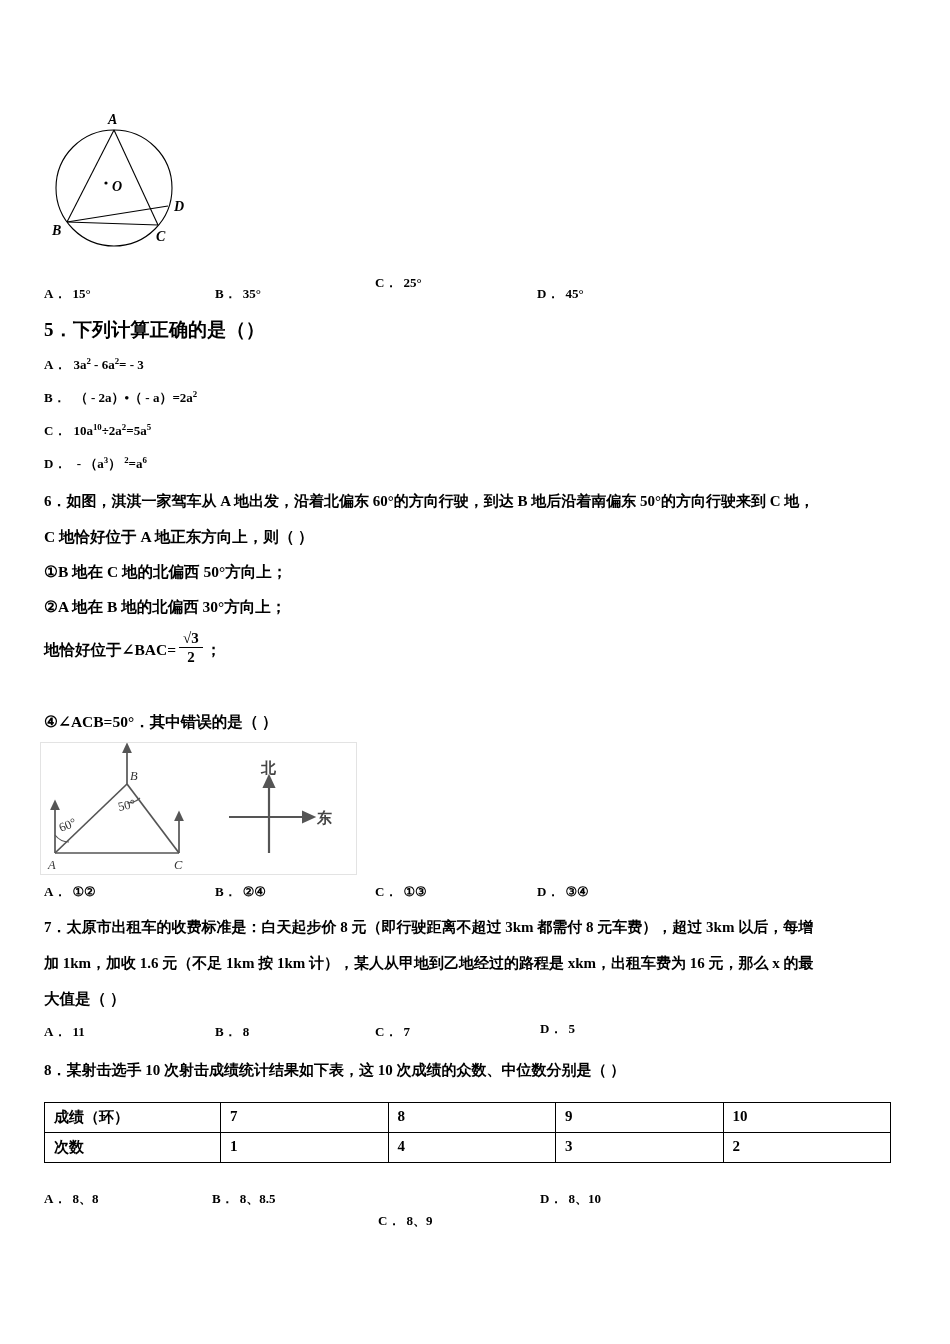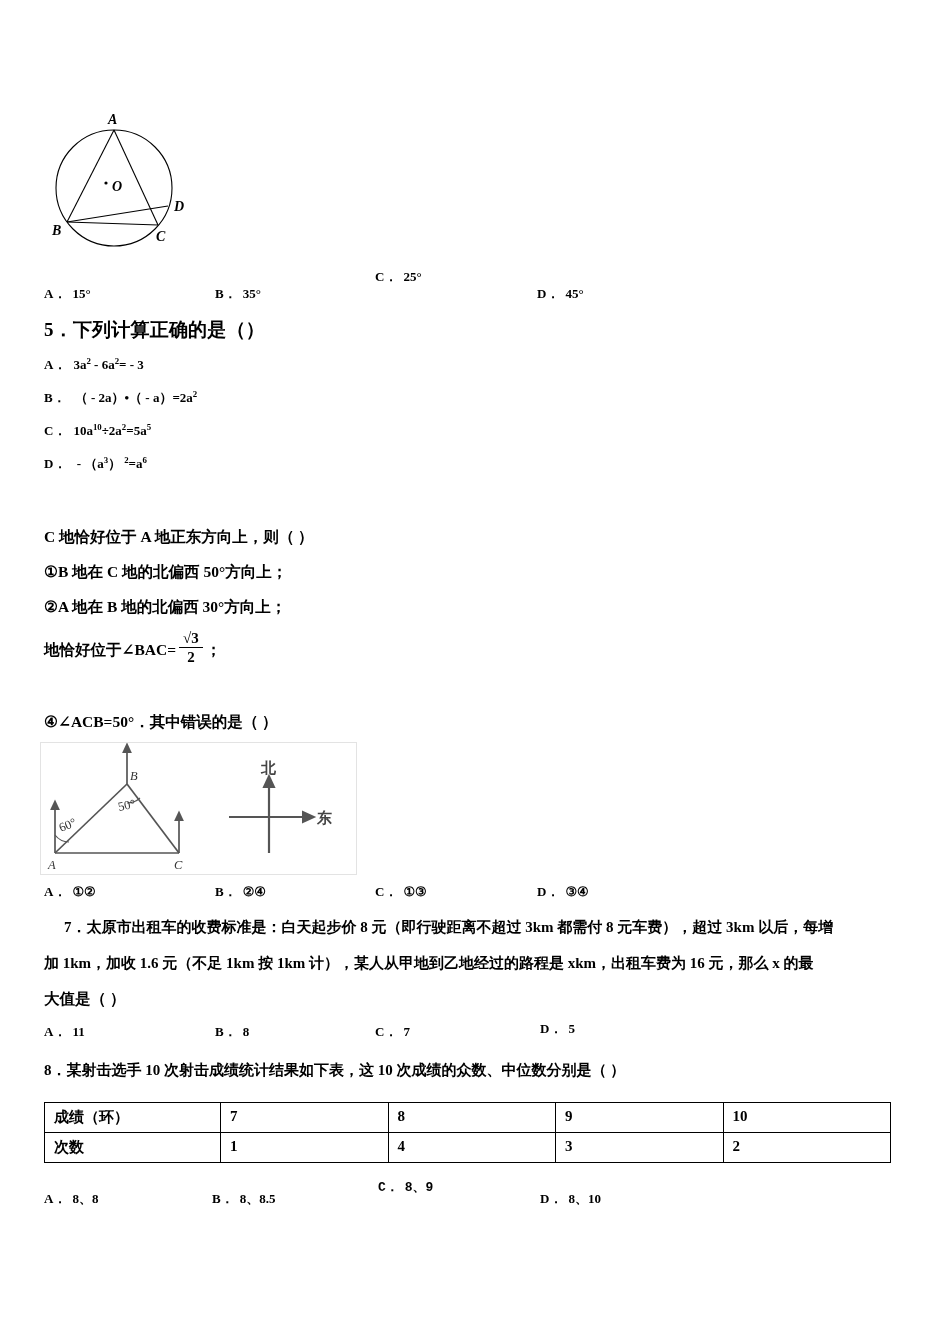--- a/index.html
+++ b/index.html
@@ -141,21 +141,21 @@
       <text x="68" y="86" font-family="Liberation Serif, serif" font-size="14" font-style="italic" font-weight="bold" fill="#000">O</text>
     </svg>
   </div>
 
   <div class="opt" style="left:44px;  top:285px;">
     <span>A．</span><span style="display:inline-block;width:6px;"></span><span>15°</span>
   </div>
   <div class="opt" style="left:215px; top:285px;">
     <span>B．</span><span style="display:inline-block;width:6px;"></span><span>35°</span>
   </div>
-  <div class="opt" style="left:375px; top:268px;text-align:right;">
+  <div class="opt" style="left:375px; top:274px;text-align:right;">
     <span>C．</span><span style="display:inline-block;width:6px;"></span><span>25°</span>
   </div>
   <div class="opt" style="left:537px; top:285px;">
     <span>D．</span><span style="display:inline-block;width:6px;"></span><span>45°</span>
   </div>
 
   <div class="qtext" style="left:44px; top:320px;">5．下列计算正确的是（）</div>
 
   <div class="opt" style="left:44px; top:356px;">
     <span>A．</span><span style="display:inline-block;width:7px;"></span><span><span>3a</span><sup>2</sup><span> - 6a</span><sup>2</sup><span>= - 3</span></span>
@@ -166,20 +166,21 @@
   </div>
 
   <div class="opt" style="left:44px; top:422px;">
     <span>C．</span><span style="display:inline-block;width:7px;"></span><span><span>10a</span><sup>10</sup><span>÷2a</span><sup>2</sup><span>=5a</span><sup>5</sup></span>
   </div>
 
   <div class="opt" style="left:44px; top:455px;">
     <span>D．</span><span style="display:inline-block;width:7px;"></span><span><span> - （a</span><sup>3</sup><span>）</span><span style="display:inline-block;width:3px;"></span><sup>2</sup><span>=a</span><sup>6</sup></span>
   </div>
 
+  <div class="body-line" style="left:44px; top:491px; font-size:15px;">6．如图，淇淇一家驾车从 A 地出发，沿着北偏东 60°的方向行驶，到达 B 地后沿着南偏东 50°的方向行驶来到 C 地，</div>
   <div class="body-line" style="left:44px; top:527px;">C 地恰好位于 A 地正东方向上，则（      ）</div>
   <div class="body-line" style="left:44px; top:562px;text-align:center;">①B 地在 C 地的北偏西 50°方向上；</div>
   <div class="body-line" style="left:44px; top:597px;">②A 地在 B 地的北偏西 30°方向上；</div>
 
   <div class="body-line" style="left:44px; top:632px; white-space:nowrap;">
     <span style="display:inline-block; vertical-align:middle;">地恰好位于∠BAC=</span><span class="frac"><span class="num">√3</span><span class="den">2</span></span><span style="display:inline-block; vertical-align:middle;">；</span>
   </div>
 
   <div class="body-line" style="left:44px; top:712px;">④∠ACB=50°．其中错误的是（      ）</div>
 
@@ -231,21 +232,21 @@
   <div class="opt" style="left:215px; top:883px;">
     <span>B．</span><span style="display:inline-block;width:6px;"></span><span>②④</span>
   </div>
   <div class="opt" style="left:375px; top:883px;">
     <span>C．</span><span style="display:inline-block;width:6px;"></span><span>①③</span>
   </div>
   <div class="opt" style="left:537px; top:883px;text-align:right;">
     <span>D．</span><span style="display:inline-block;width:6px;"></span><span>③④</span>
   </div>
 
-  <div class="body-line" style="left:44px; top:917px; font-size:15px;margin-left:20px;">7．太原市出租车的收费标准是：白天起步价 8 元（即行驶距离不超过 3km 都需付 8 元车费），超过 3km 以后，每增</div>
+  <div class="body-line" style="left:44px; top:917px; font-size:15px;">7．太原市出租车的收费标准是：白天起步价 8 元（即行驶距离不超过 3km 都需付 8 元车费），超过 3km 以后，每增</div>
   <div class="body-line" style="left:44px; top:953px; font-size:15px;">加 1km，加收 1.6 元（不足 1km 按 1km 计），某人从甲地到乙地经过的路程是 xkm，出租车费为 16 元，那么 x 的最</div>
   <div class="body-line" style="left:44px; top:989px;">大值是（     ）</div>
 
   <div class="opt" style="left:44px;  top:1023px;">
     <span>A．</span><span style="display:inline-block;width:6px;"></span><span>11</span>
   </div>
   <div class="opt" style="left:215px; top:1023px;">
     <span>B．</span><span style="display:inline-block;width:6px;"></span><span>8</span>
   </div>
   <div class="opt" style="left:375px; top:1023px;">
@@ -275,20 +276,20 @@
       </tr>
     </tbody>
   </table>
 
   <div class="opt" style="left:44px;  top:1190px;">
     <span>A．</span><span style="display:inline-block;width:6px;"></span><span>8、8</span>
   </div>
   <div class="opt" style="left:212px; top:1190px;">
     <span>B．</span><span style="display:inline-block;width:6px;"></span><span>8、8.5</span>
   </div>
-  <div class="opt" style="left:378px; top:1178px;font-family:Liberation Mono, monospace;">
+  <div class="opt" style="left:378px; top:1212px;">
     <span>C．</span><span style="display:inline-block;width:6px;"></span><span>8、9</span>
   </div>
   <div class="opt" style="left:540px; top:1190px;">
     <span>D．</span><span style="display:inline-block;width:6px;"></span><span>8、10</span>
   </div>
 
 </div>
 
 </body></html>

